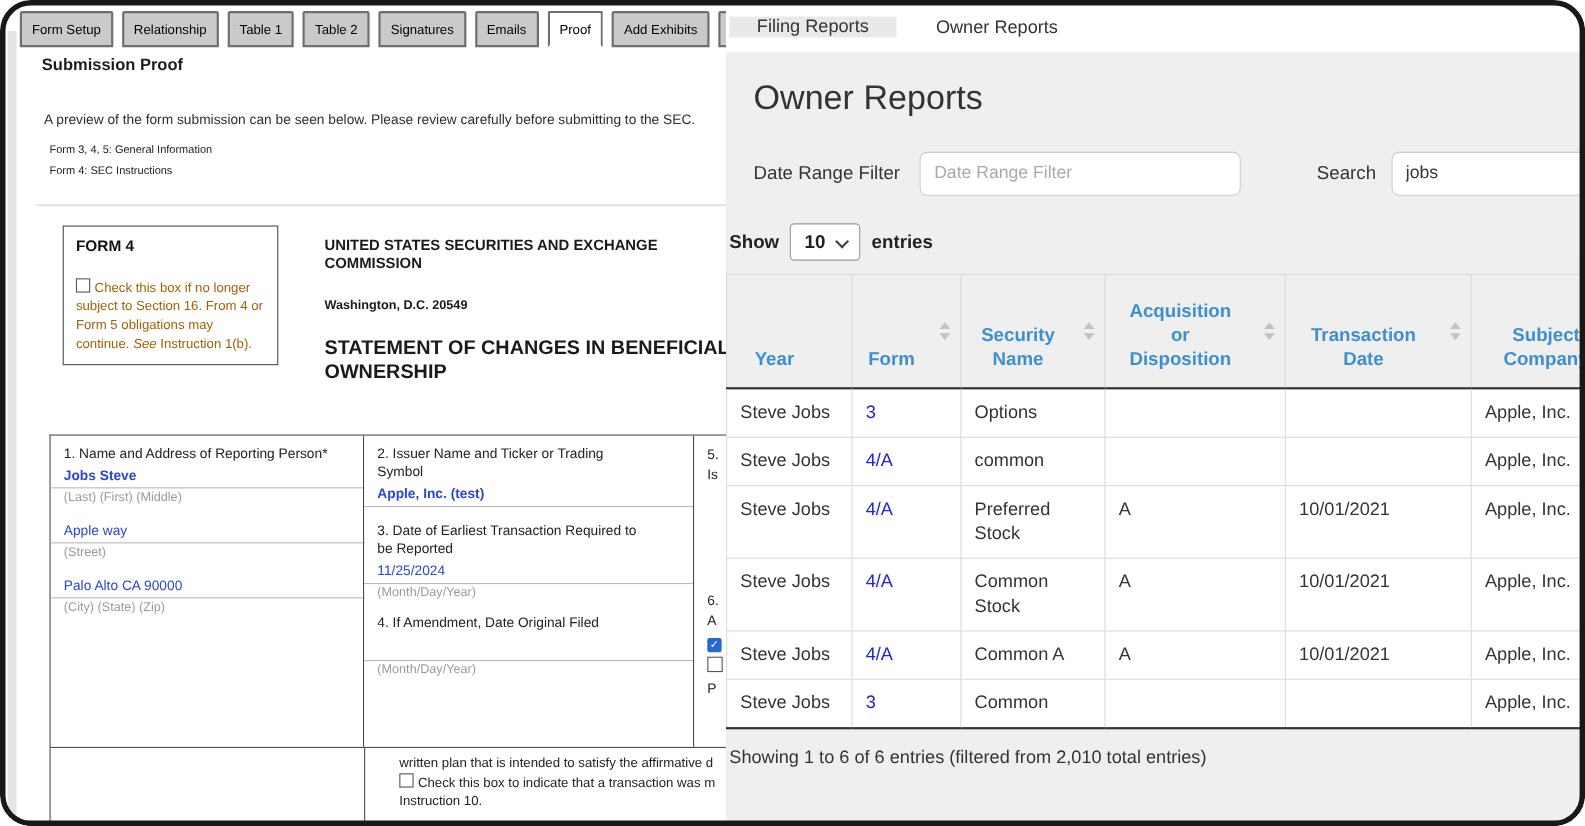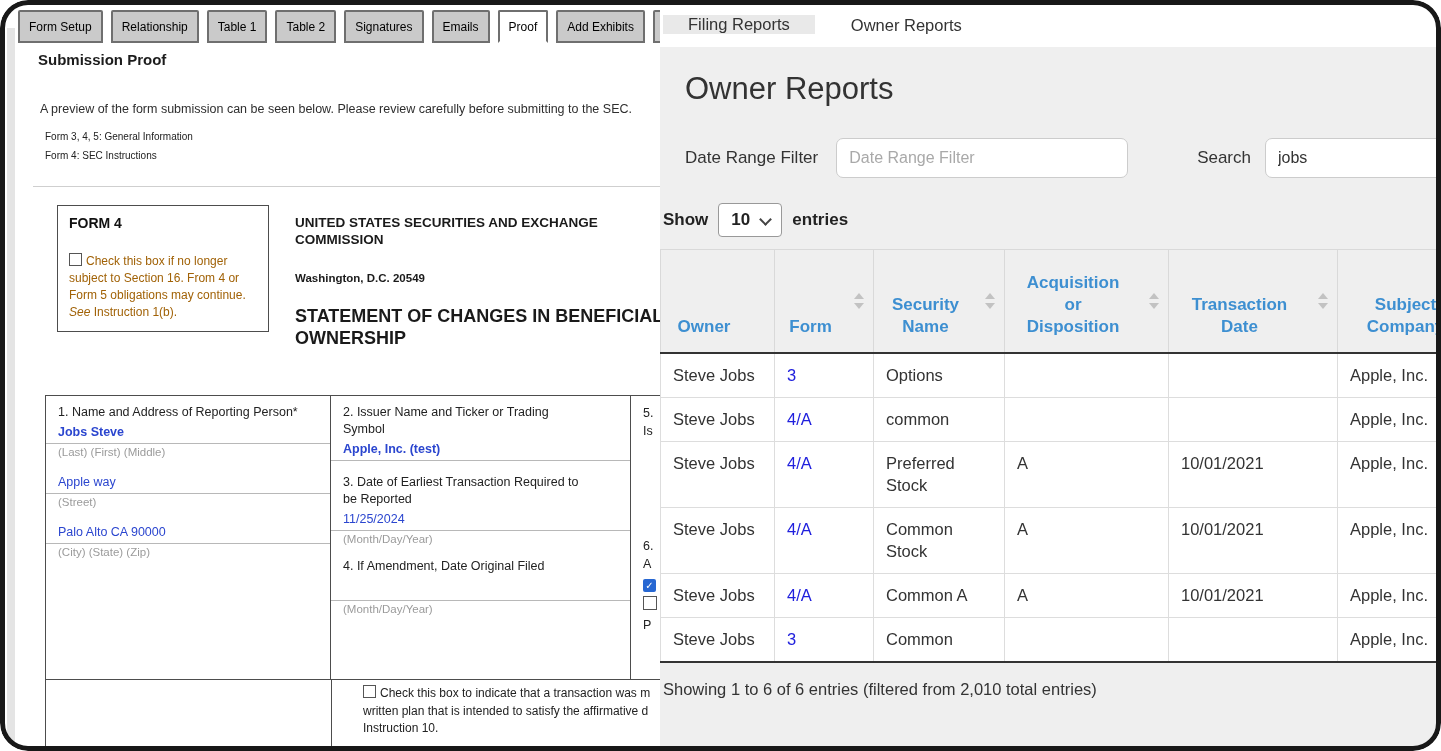--- a/index.html
+++ b/index.html
@@ -17,21 +17,21 @@
   .edge-strip{position:absolute;left:7px;top:28px;bottom:9px;width:8px;background:#e4e4e4;}
   .lp-tabs{position:absolute;left:18px;top:10px;display:flex;gap:8px;}
   .lp-tab{background:#cacaca;border:2px solid #6f6f6f;border-radius:2px 2px 0 0;padding:8px 9px 7px;font-size:12px;color:#000;white-space:nowrap;cursor:pointer;}
   .lp-tab.active{background:#fff;border-bottom-color:#fff;}
   .lp-heading{position:absolute;left:38px;top:51px;font-size:15px;font-weight:bold;color:#1c1c1c;}
   .lp-intro{position:absolute;left:40px;top:102px;font-size:12.5px;color:#2e2e2e;}
   .lp-doclinks{position:absolute;left:45px;top:127px;font-size:10px;color:#222;line-height:19px;}
   .lp-doclinks div{cursor:pointer;}
   .lp-divider{position:absolute;left:33px;top:186px;width:628px;height:1px;background:#cfcfcf;}
 
-  .form4-box{position:absolute;left:57px;top:205px;width:212px;height:127px;border:1px solid #4d4d4d;box-sizing:border-box;padding:9px 11px;}
+  .form4-box{position:absolute;left:57px;top:205px;width:196px;height:127px;border:1px solid #4d4d4d;box-sizing:border-box;padding:9px 11px;}
   .form4-title{font-size:14px;font-weight:bold;color:#111;margin-bottom:22px;}
   .form4-check{font-size:12px;line-height:17px;color:#a16207;}
   .cb{display:inline-block;width:11px;height:11px;border:1px solid #555;background:#fff;vertical-align:-1px;margin-right:4px;}
   .cb-checked{display:inline-block;width:13px;height:13px;background:#2767d2;border-radius:2px;color:#fff;font-size:10px;line-height:13px;text-align:center;}
   .cb-checked::after{content:"✓";}
 
   .sec-head{position:absolute;left:295px;top:214px;width:372px;color:#1a1a1a;}
   .sec-l1{font-size:13.5px;font-weight:bold;line-height:17px;}
   .sec-l2{margin-top:24px;font-size:11.5px;font-weight:bold;}
   .sec-l3{margin-top:21px;font-size:18px;font-weight:bold;line-height:22px;}
@@ -167,22 +167,22 @@
           <div class="frag">6.</div>
           <div class="frag">A</div>
           <div style="margin:5px 0 4px;"><span class="cb-checked"></span></div>
           <div style="margin:4px 0;"><span class="cb" style="width:12px;height:12px;"></span></div>
           <div class="frag">P</div>
         </div>
       </div>
       <div class="ft-row2">
         <div class="c1"></div>
         <div class="c2">
+          <div class="indent">written plan that is intended to satisfy the affirmative d</div>
           <div class="indent"><span class="cb"></span><span>Check this box to indicate that a transaction was m</span></div>
-          <div class="indent">written plan that is intended to satisfy the affirmative d</div>
           <div class="indent">Instruction 10.</div>
         </div>
       </div>
     </div>
   </div>
 
   <div class="right-panel">
     <div class="rp-tabbar">
       <div class="rp-tab first">Filing Reports</div>
       <div class="rp-tab active">Owner Reports</div>
@@ -212,21 +212,21 @@
         <colgroup>
           <col style="width:114px">
               <col style="width:99px">
               <col style="width:131px">
           <col style="width:164px">
               <col style="width:169px">
               <col style="width:163px">
         </colgroup>
         <thead>
           <tr>
-            <th><span>Owner</span></th>
+            <th><span>Year</span></th>
             <th><span>Form</span><span class="sort-icon">
                     <i class="up"></i>
                     <i class="down"></i>
                   </span></th>
             <th><span>Security Name</span><span class="sort-icon">
                     <i class="up"></i>
                     <i class="down"></i>
                   </span></th>
             <th><span>Acquisition or Disposition</span><span class="sort-icon">
                     <i class="up"></i>

